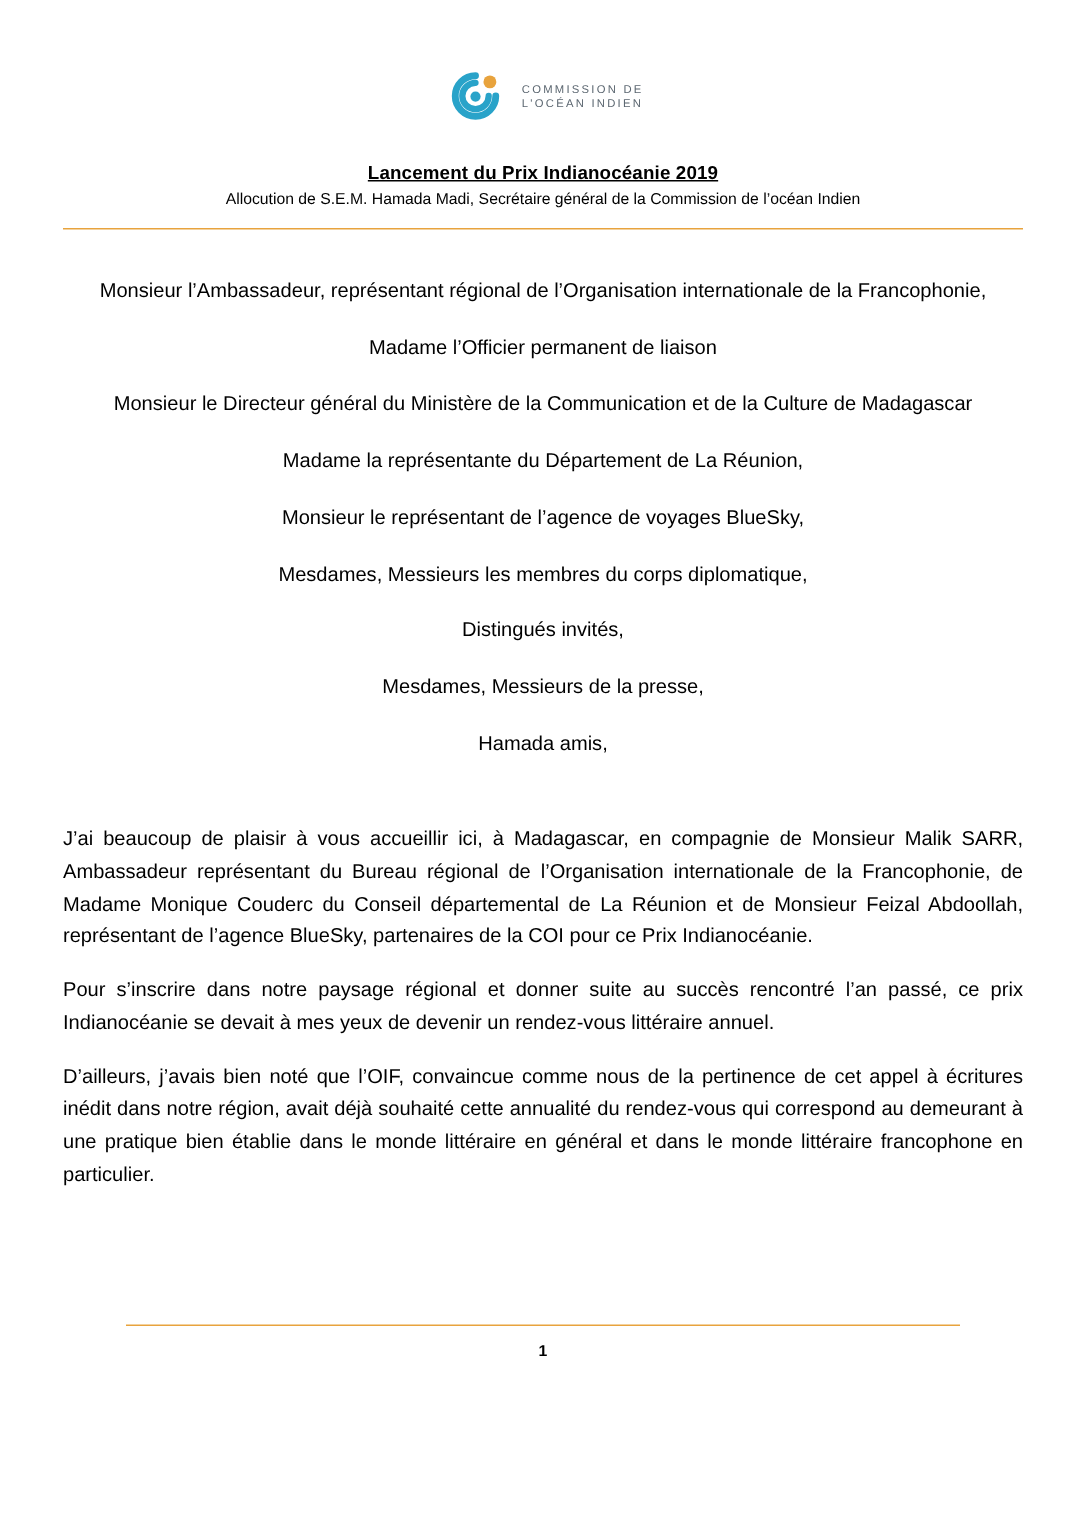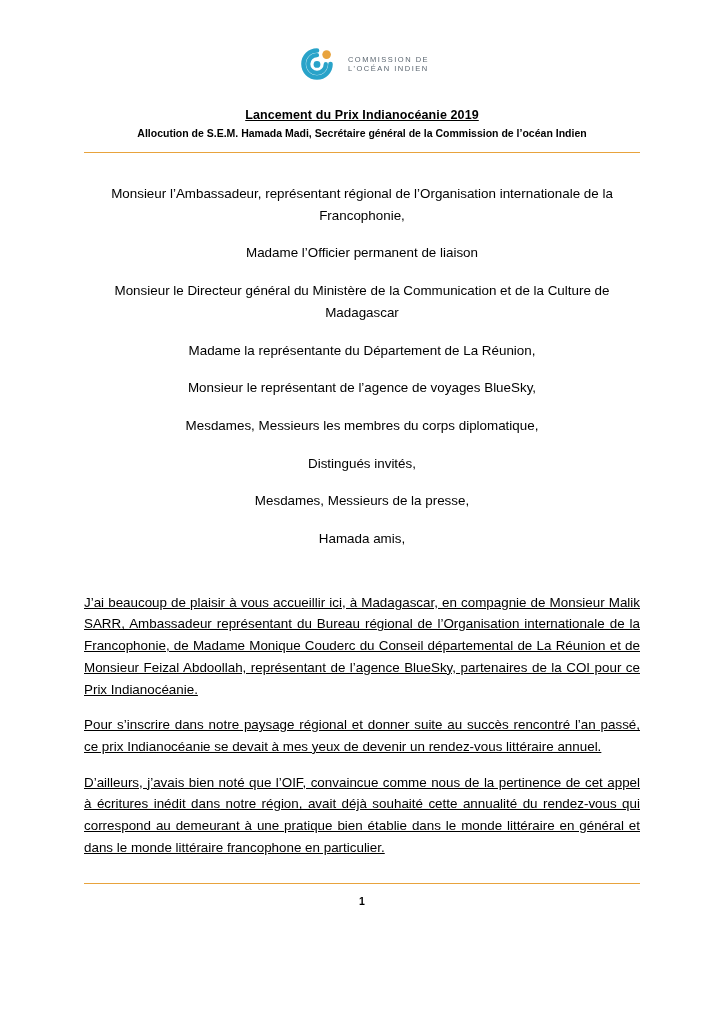--- a/index.html
+++ b/index.html
@@ -12,21 +12,21 @@
     height: 1024px;
     font-family: "Liberation Sans", sans-serif;
     color: #000000;
     position: relative;
     overflow: hidden;
   }
   .page {
     width: 724px;
     height: 961px;
     box-sizing: border-box;
-    padding: 0 84px;
+    padding: 0 42px;
     position: relative;
     display: flex;
     flex-direction: column;
   }
 
   
   .logo-block {
     margin-top: 42px;
     display: flex;
     justify-content: center;
@@ -65,21 +65,21 @@
   }
   .doc-title {
     font-size: 12.5px;
     font-weight: bold;
     letter-spacing: 0.1px;
     margin-bottom: 5px;
     text-decoration: underline;
   }
   .doc-sub1 {
     font-size: 10.5px;
-    font-weight: bold;
+    font-weight: normal;
     margin-bottom: 4px;
     text-align: center;
   }
   .doc-sub2 {
     font-size: 10.5px;
     font-weight: bold;
   }
 
   
   .body-content {
@@ -95,21 +95,20 @@
   .salutation:last-of-type { margin-bottom: 0; }
 
   .spacer { height: 26px; }
 
   .para {
     font-size: 13.4px;
     line-height: 1.62;
     margin: 0 0 14px 0;
     text-align: justify;
     text-justify: inter-word;
-    text-decoration: underline;
   }
   .para:last-child { margin-bottom: 0; }
 
   
   .footer {
     position: absolute;
     left: 84px;
     right: 84px;
     bottom: 52px;
     border-top: 1px solid #e8a33d;

